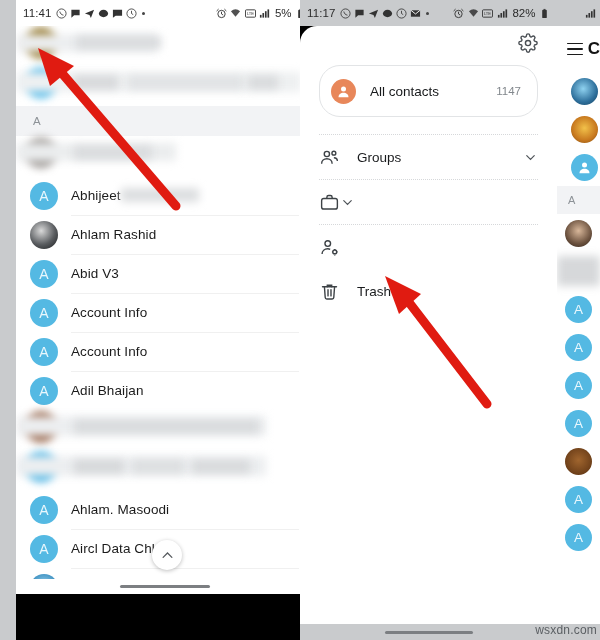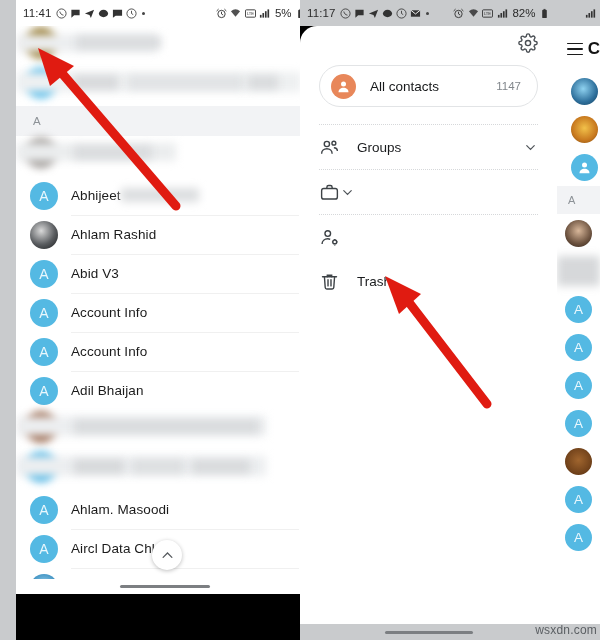--- a/index.html
+++ b/index.html
@@ -106,21 +106,21 @@
   .drawer {
     position: relative; background: #fff; height: calc(640px - 26px);
     border-top-left-radius: 17px; border-top-right-radius: 0;
     padding: 0 0 0 0;
   }
   .drw-top { height: 34px; display: flex; align-items: center; justify-content: flex-end; padding-right: 19px; }
   .gear { width: 20px; height: 20px; color: #4a4f54; }
   .gear svg { width: 100%; height: 100%; }
 
   .allcontacts {
-    margin: 5px 19px 0 19px; height: 42px;
+    margin: 5px 19px 0 19px; height: 52px;
     border: 1px solid #e2e4e6; border-radius: 21px;
     display: flex; align-items: center; padding: 0 16px 0 11px;
     background: #fff;
   }
   .ac-av {
     width: 25px; height: 25px; border-radius: 50%;
     background: #e8875a; display: flex; align-items: center; justify-content: center;
   }
   .ac-av svg { width: 15px; height: 15px; color: #fff; }
   .ac-label { font-size: 13.5px; color: #17191b; margin-left: 14px; flex: 1; }

